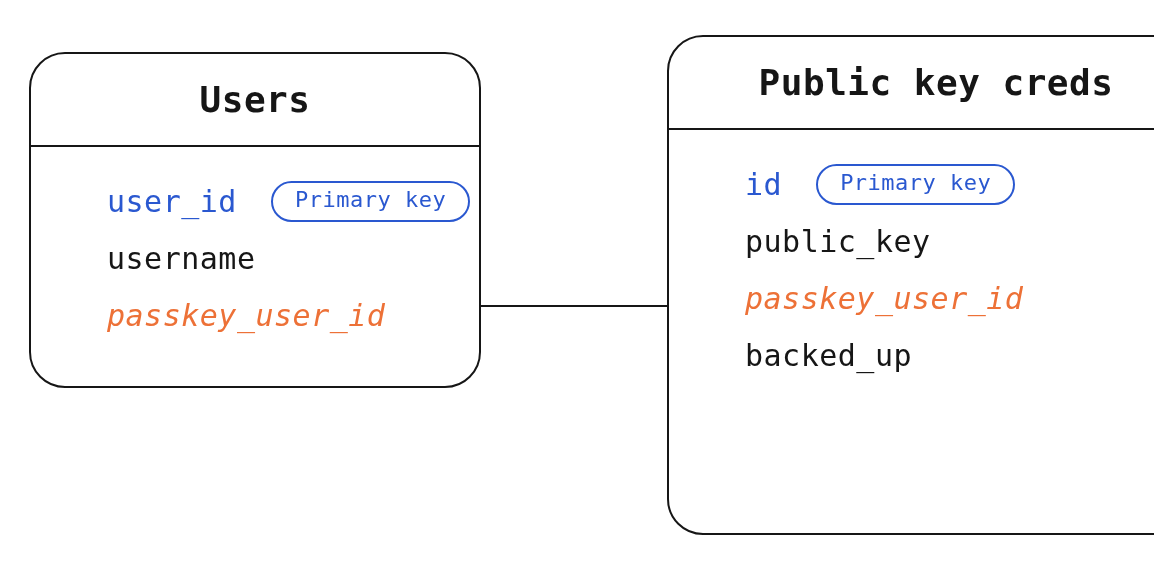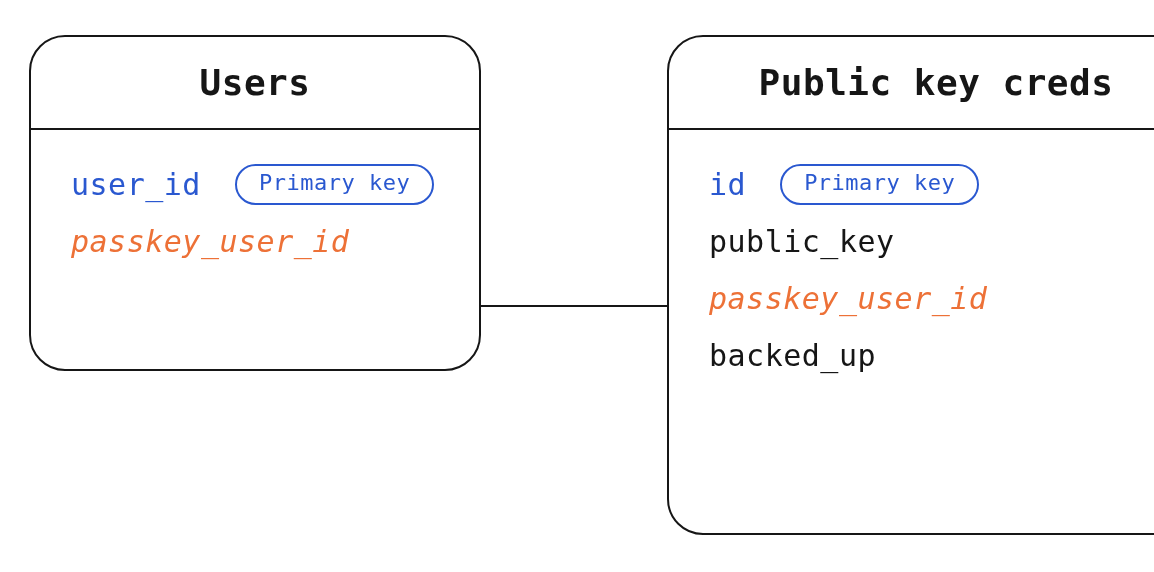--- a/index.html
+++ b/index.html
@@ -25,38 +25,39 @@
   }
   .er-table {
     position: absolute;
     background: var(--bg);
     border: 2px solid var(--stroke);
     border-radius: 36px;
     display: flex;
     flex-direction: column;
     z-index: 2;
   }
-  .er-table.users { left: 29px; top: 35px; width: 452px; height: 336px; }
+  .er-table.users { left: 29px; top: 52px; width: 452px; height: 336px; }
   .er-table.creds { left: 667px; top: 35px; width: 538px; height: 500px; }
   .er-table-header {
     height: 93px;
     flex: 0 0 93px;
     border-bottom: 2px solid var(--stroke);
     display: flex;
     align-items: center;
     justify-content: center;
   }
   .er-table-title {
     font-size: 36px;
     font-weight: bold;
     letter-spacing: 0.5px;
     white-space: nowrap;
   }
   .er-table-body {
     padding: 26px 10px 0 40px;
+    margin-left: 36px;
   }
   .field-row {
     height: 57px;
     display: flex;
     align-items: center;
     white-space: nowrap;
   }
   .field-name {
     font-size: 30px;
     letter-spacing: 0.5px;
@@ -94,20 +95,23 @@
   <div class="er-table users">
     <div class="er-table-header">
       <span class="er-table-title">Users</span>
     </div>
     <div class="er-table-body">
         <div class="field-row">
           <span class="field-name c-blue">user_id</span>
           <span class="pk-badge">Primary key</span>
         </div>
         <div class="field-row">
+          <span class="field-name c-default">username</span>
+        </div>
+        <div class="field-row">
           <span class="field-name c-orange">passkey_user_id</span>
         </div>
       </div>
   </div>
 
   <div class="connector"></div>
 
   <div class="er-table creds">
     <div class="er-table-header">
       <span class="er-table-title">Public key creds</span>

